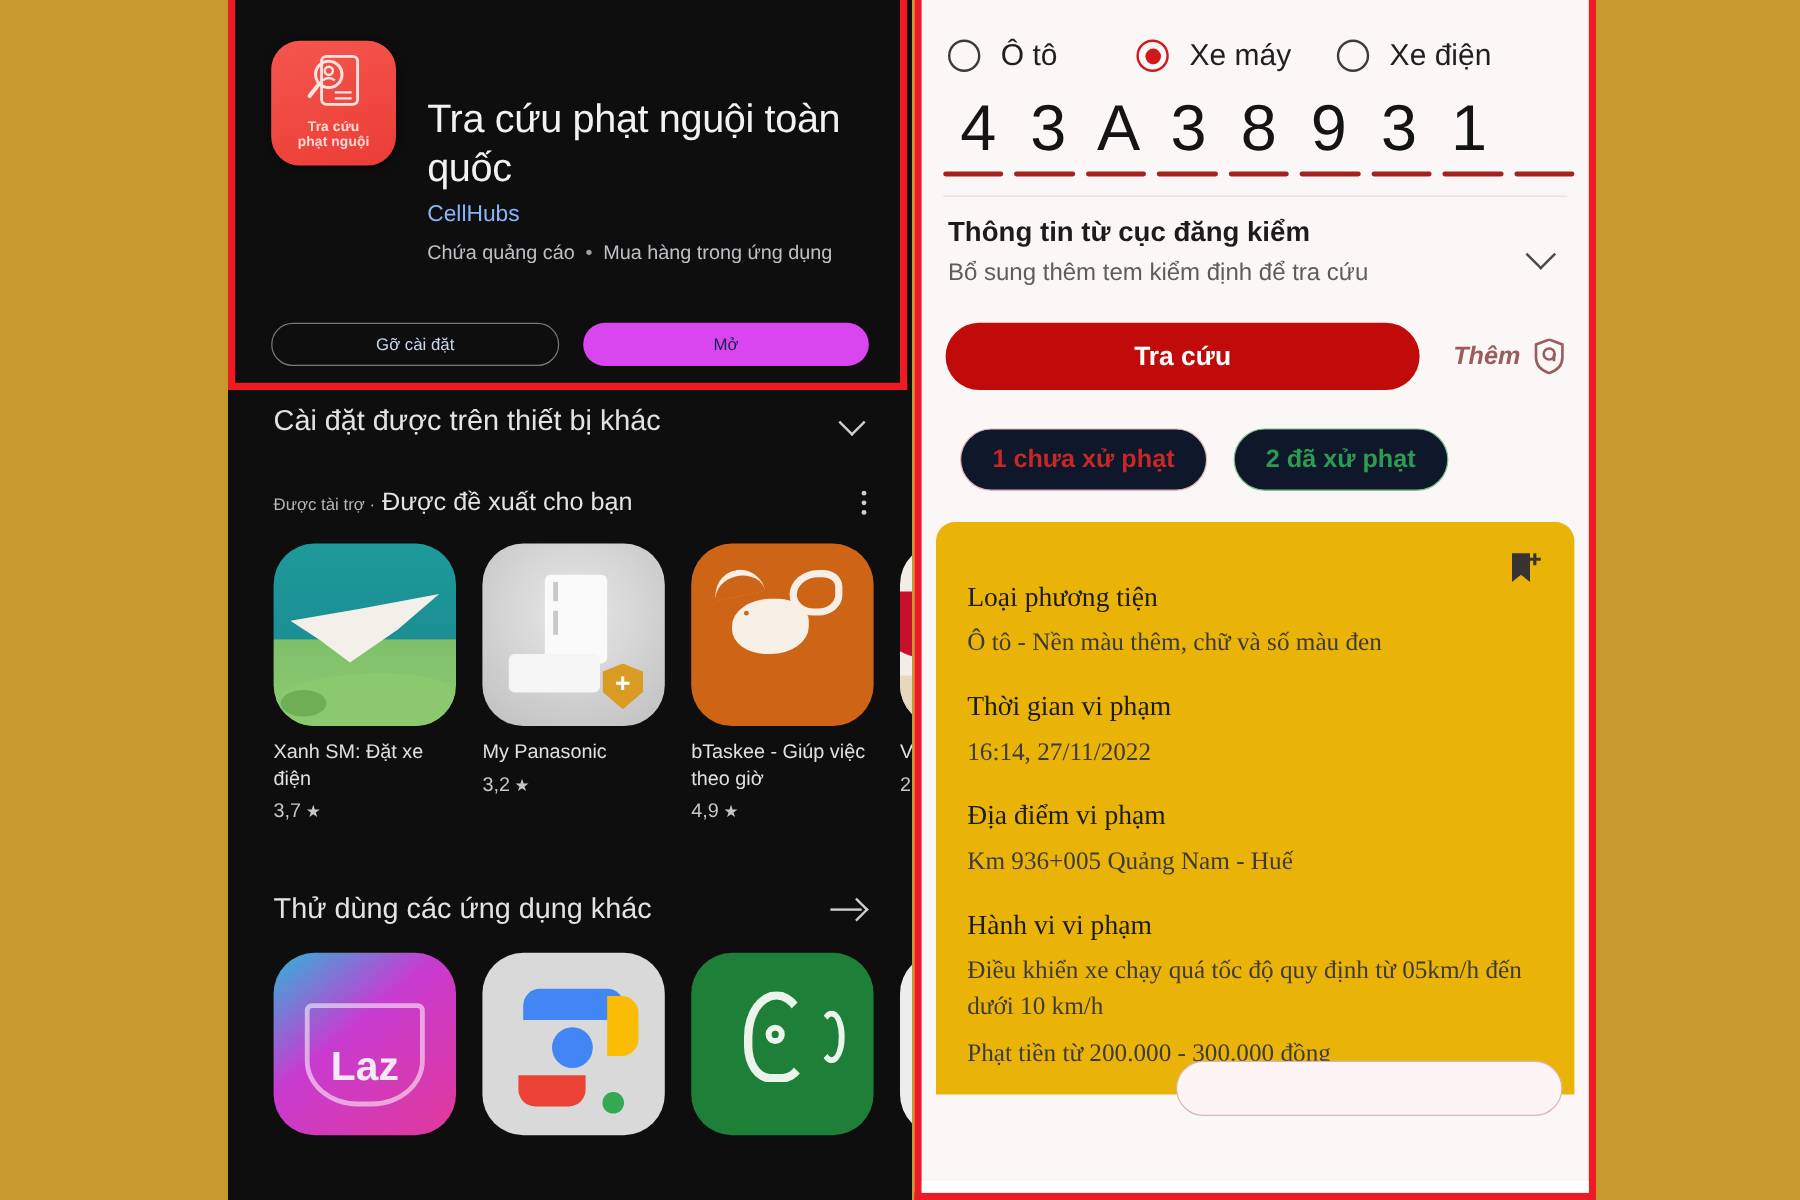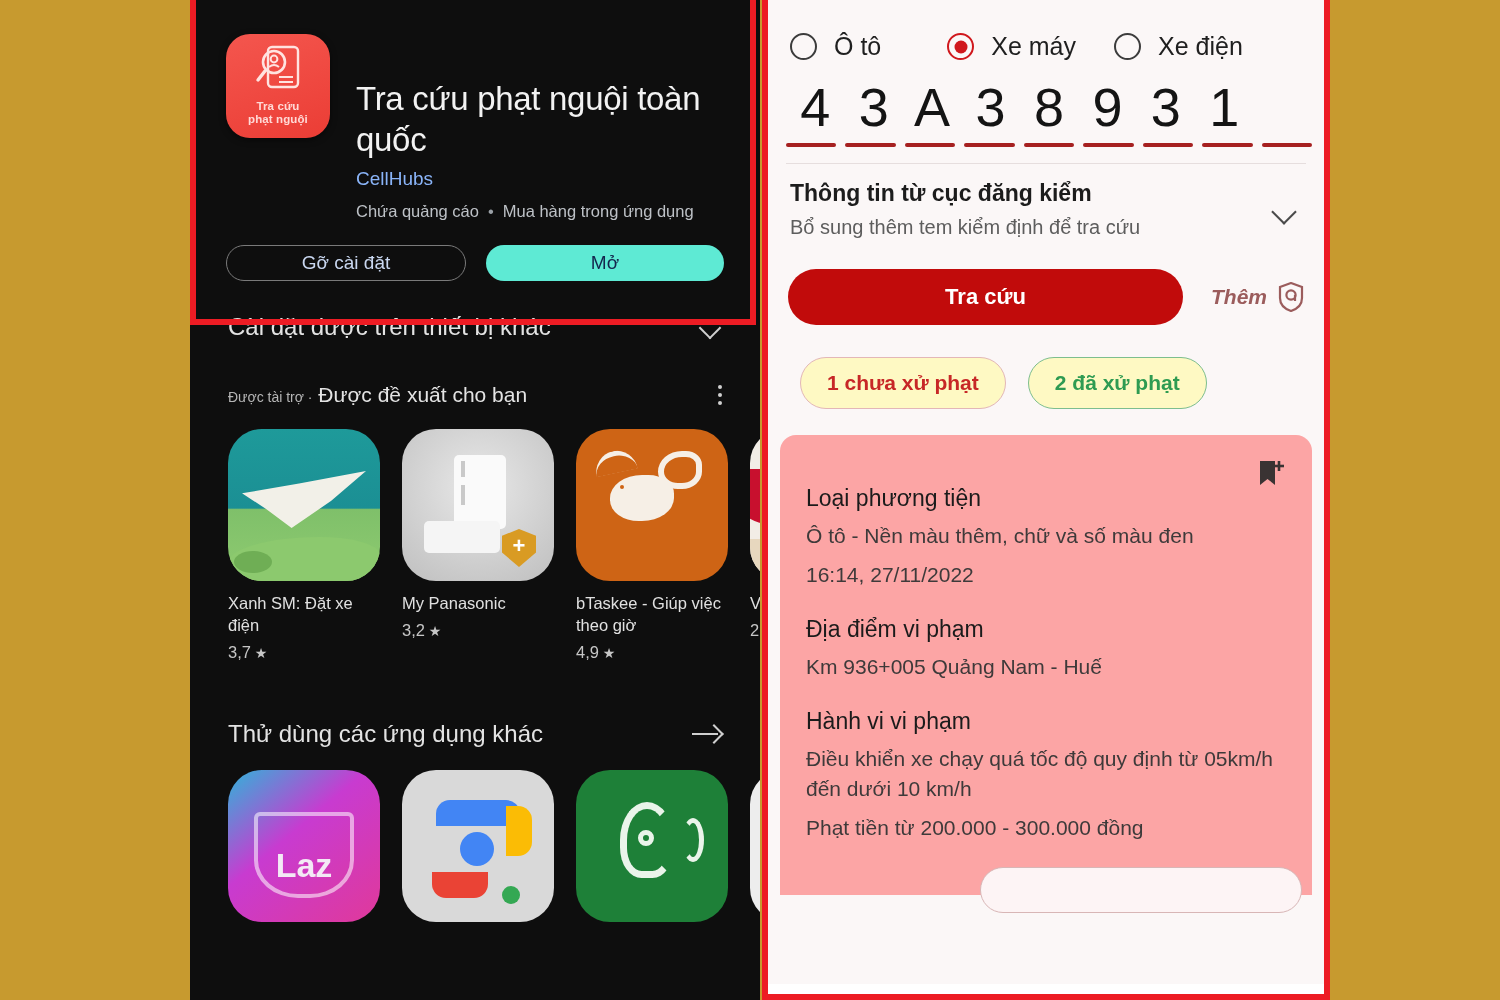--- a/index.html
+++ b/index.html
@@ -51,24 +51,24 @@
     color: #BDC1C6; font-size: 16.5px; line-height: 24px;
     margin-top: 9px; display: flex; flex-wrap: wrap; align-items: flex-start;
   }
   .app-tags .dot { margin: 0 9px; color: #9AA0A6; align-self: center; }
   .tag2 { max-width: 210px; }
 
   .btn-row { display: flex; gap: 20px; padding: 22px 36px 0 36px; }
   .btn {
     height: 36px; border-radius: 26px; display: flex;
     align-items: center; justify-content: center;
-    font-size: 19px; cursor: pointer;
+    font-size: 14px; cursor: pointer; margin-top: 24px;
   }
   .btn-uninstall { flex: 1 1 0; border: 1px solid #7A7A7A; color: #C9D7F0; background: transparent; }
-  .btn-open { flex: 1 1 0; background: #5eead4; color: #14254D; }
+  .btn-open { flex: 1 1 0; background: #d946ef; color: #14254D; }
 
   .sect-row {
     display: flex; align-items: center; justify-content: space-between;
     padding: 32px 38px 0 38px;
   }
   .sect-title { color: #E3E3E3; font-size: 24px; }
   .sponsor-line { color: #E3E3E3; font-size: 21px; }
   .sponsor-line .pre { color: #B5B5B5; font-size: 14px; }
   .chev-dn {
     width: 22px; height: 22px; position: relative;
@@ -183,29 +183,29 @@
     display: flex; align-items: center; justify-content: center; cursor: pointer;
   }
   .more-wrap { display:flex; align-items:center; gap:11px; margin-left: 28px; font-style: italic; }
   .more-lbl { color: #9B5C5C; font-size: 21px; font-weight: 600; }
   .shield-ic { width: 26px; height: 30px; position: relative; flex:0 0 auto; }
 
   .chips { display: flex; gap: 22px; padding: 32px 20px 0 32px; }
   .chip {
     height: 52px; border-radius: 28px; padding: 0 26px;
     display: flex; align-items: center; justify-content: center;
-    font-size: 21px; font-weight: 600; background: #fef9c3; cursor: pointer;
+    font-size: 21px; font-weight: 600; background: #0f172a; cursor: pointer;
   }
   .chip-red { border: 1.6px solid #E3B7B7; color: #C72727; }
   .chip-green { border: 1.6px solid #7DBE8E; color: #2E9B52; }
 
   .result {
-    margin: 26px 12px 0 12px; background: #fca5a5;
+    margin: 26px 12px 0 12px; background: #eab308;
     border-radius: 16px 16px 0 0; padding: 24px 26px 20px 26px;
-    position: relative; min-height: 460px;
+    position: relative; min-height: 460px; font-family: Liberation Serif, serif;
   }
   .bm-ic { position: absolute; right: 26px; top: 24px; width: 30px; height: 34px; }
   .fl-label { font-size: 23px; color: #1B1B1B; margin-top: 26px; }
   .fl-label:first-of-type { margin-top: 0; }
   .fl-val { font-size: 21px; color: #3E3A3A; margin-top: 9px; line-height: 30px; }
   .ghost-btn {
     position: absolute; left: 200px; right: 10px; bottom: -18px;
     height: 46px; border: 1.6px solid #D8B6B6; border-radius: 26px;
     background: #FDF4F5;
   }
@@ -426,20 +426,21 @@
         <svg width="30" height="34" viewBox="0 0 30 34">
           <path d="M4 2 h15 v24 l-7.5 -6 L4 26 Z" fill="#3A3333"></path>
           <line x1="23" y1="2" x2="23" y2="12" stroke="#3A3333" stroke-width="2.6"></line>
           <line x1="18" y1="7" x2="28" y2="7" stroke="#3A3333" stroke-width="2.6"></line>
         </svg>
       </div>
 
       <div class="fl-label">Loại phương tiện</div>
       <div class="fl-val">Ô tô - Nền màu thêm, chữ và số màu đen</div>
 
+      <div class="fl-label">Thời gian vi phạm</div>
       <div class="fl-val">16:14, 27/11/2022</div>
 
       <div class="fl-label">Địa điểm vi phạm</div>
       <div class="fl-val">Km 936+005 Quảng Nam - Huế</div>
 
       <div class="fl-label">Hành vi vi phạm</div>
       <div class="fl-val">Điều khiển xe chạy quá tốc độ quy định từ 05km/h đến dưới 10 km/h</div>
 
       <div class="fl-val">Phạt tiền từ 200.000 - 300.000 đồng</div>
 

